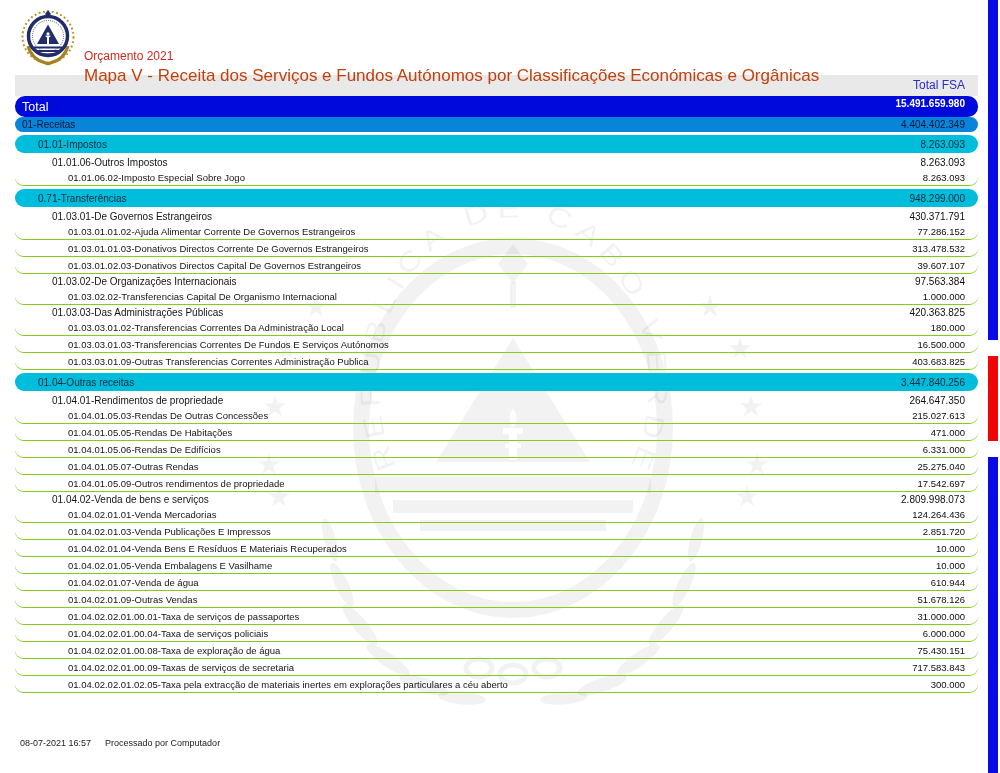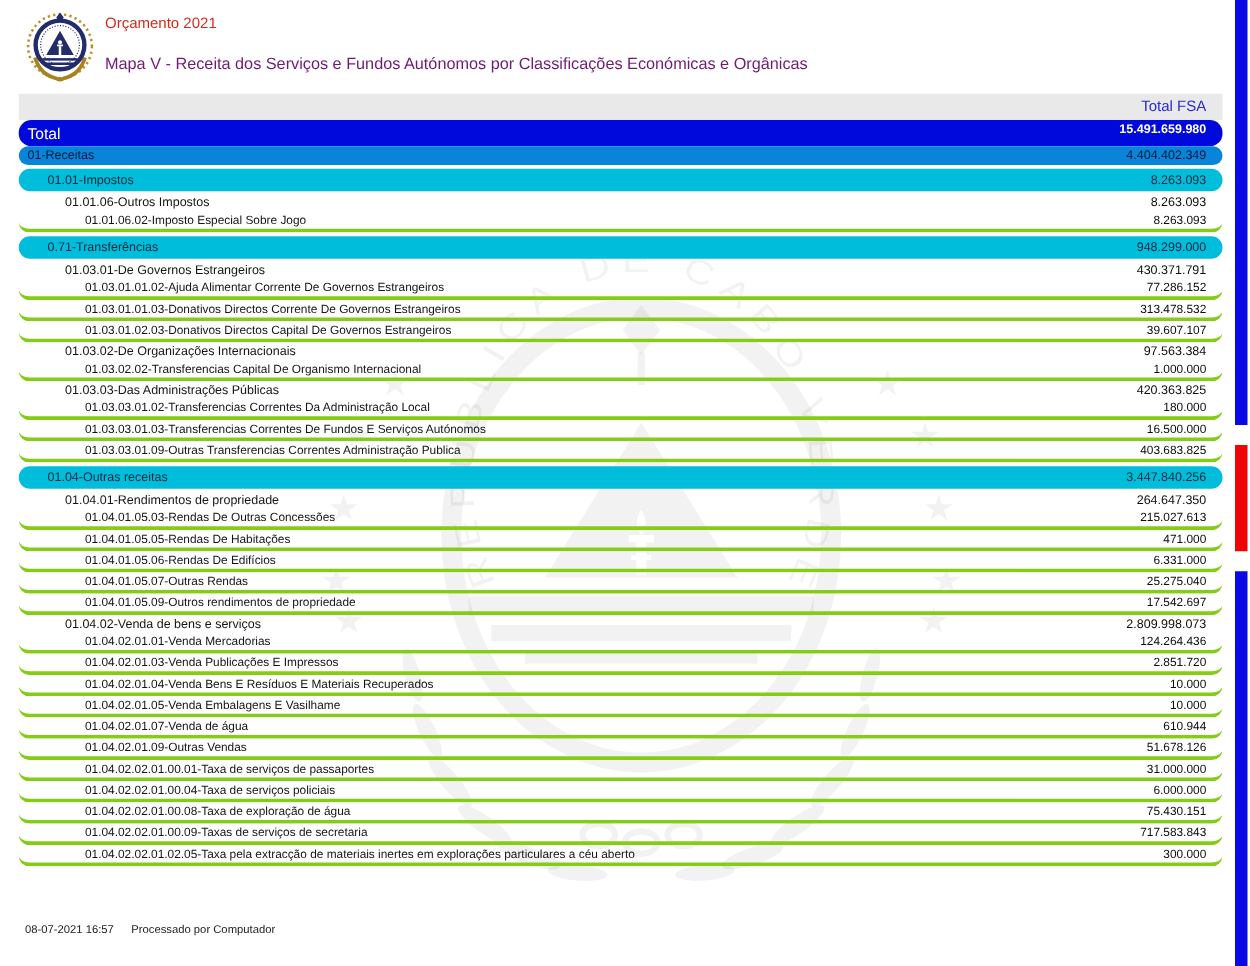--- a/index.html
+++ b/index.html
@@ -7,22 +7,22 @@
     width:1000px;height:773px;position:relative;overflow:hidden;
     background:#ffffff;
     font-family:"Liberation Sans","DejaVu Sans",sans-serif;
     -webkit-font-smoothing:antialiased;
   }
 
   
   .doc-header{position:absolute;top:8px;left:20px;display:flex;align-items:flex-start;z-index:3;}
   .logo{width:56px;height:58px;flex:0 0 auto;}
   .titles{margin-left:8px;padding-top:3px;}
-  .budget-title{color:#d22b1e;font-size:12px;line-height:14px;}
-  .map-title{color:#701a75;font-size:13px;line-height:16px;margin-top:18px;}
+  .budget-title{color:#d22b1e;font-size:12px;line-height:14px;margin-top:38px;}
+  .map-title{color:#c2410c;font-size:17px;line-height:16px;margin-top:5px;}
 
   
   .flag-stripe{position:absolute;top:0;left:988px;width:10px;height:773px;z-index:4;}
   .flag-seg{position:absolute;left:0;width:10px;}
   .flag-blue-top{top:0;height:340px;background:#0a0ae6;}
   .flag-red{top:356px;height:85px;background:#ee0505;}
   .flag-blue-bottom{top:457px;height:316px;background:#0a0ae6;}
 
   
   .watermark{position:absolute;top:0;left:0;width:1000px;height:773px;z-index:1;pointer-events:none;}
@@ -47,21 +47,21 @@
   .row-level1 .cell-value{color:#03173a;font-size:10px;}
 
   .row-section{height:18px;background:#00bedb;margin-top:3px;margin-bottom:2px;text-decoration:underline;}
   .row-section .cell-label{color:#06293f;font-size:10px;}
   .row-section .cell-value{color:#06293f;font-size:10px;}
 
   .row-group{height:14px;background:transparent;}
   .row-group .cell-label{color:#141414;font-size:10px;}
   .row-group .cell-value{font-size:10px;}
 
-  .row-leaf{height:17px;background:transparent;border-bottom:3px solid #84cc16;}
+  .row-leaf{height:17px;background:transparent;border-bottom:1px solid #84cc16;}
   .row-leaf .cell-label{color:#141414;font-size:9.5px;}
   .row-leaf .cell-value{font-size:9.5px;}
 
   .ind-0{left:7px;}
   .ind-1{left:23px;}
   .ind-2{left:37px;}
   .ind-3{left:53px;}
 
   
   .doc-footer{position:absolute;top:736px;left:15px;width:963px;height:14px;z-index:3;

